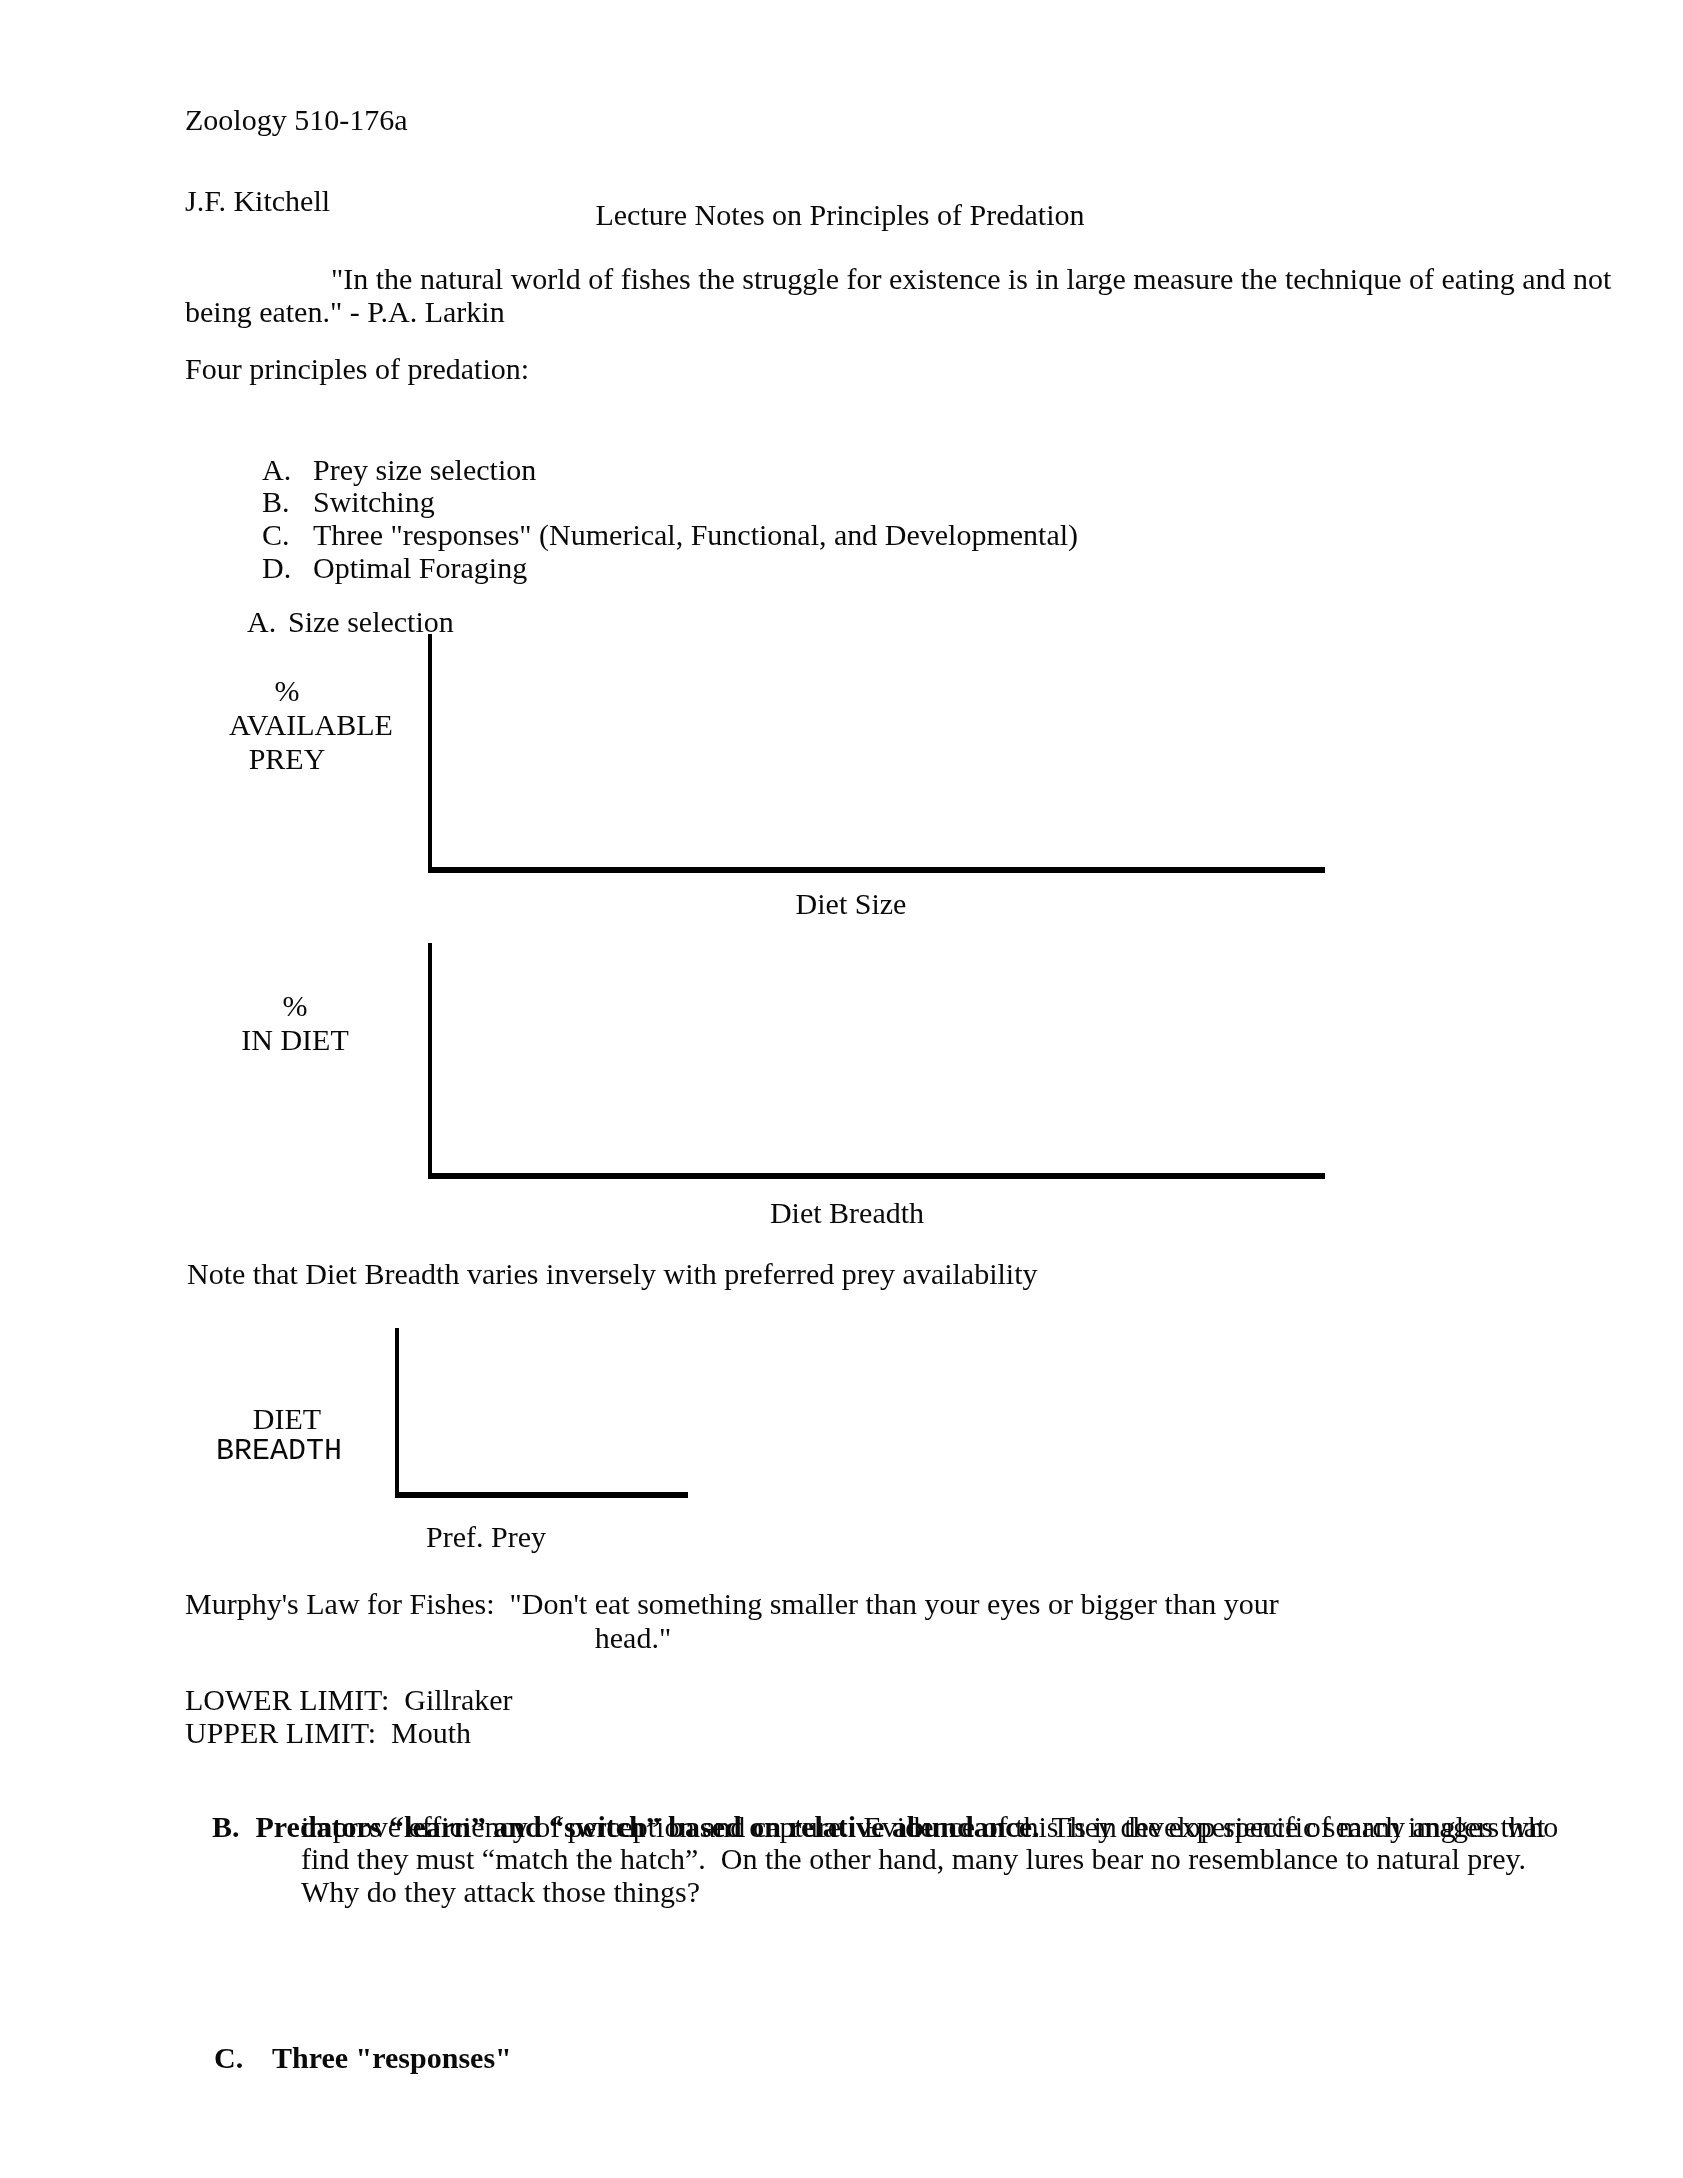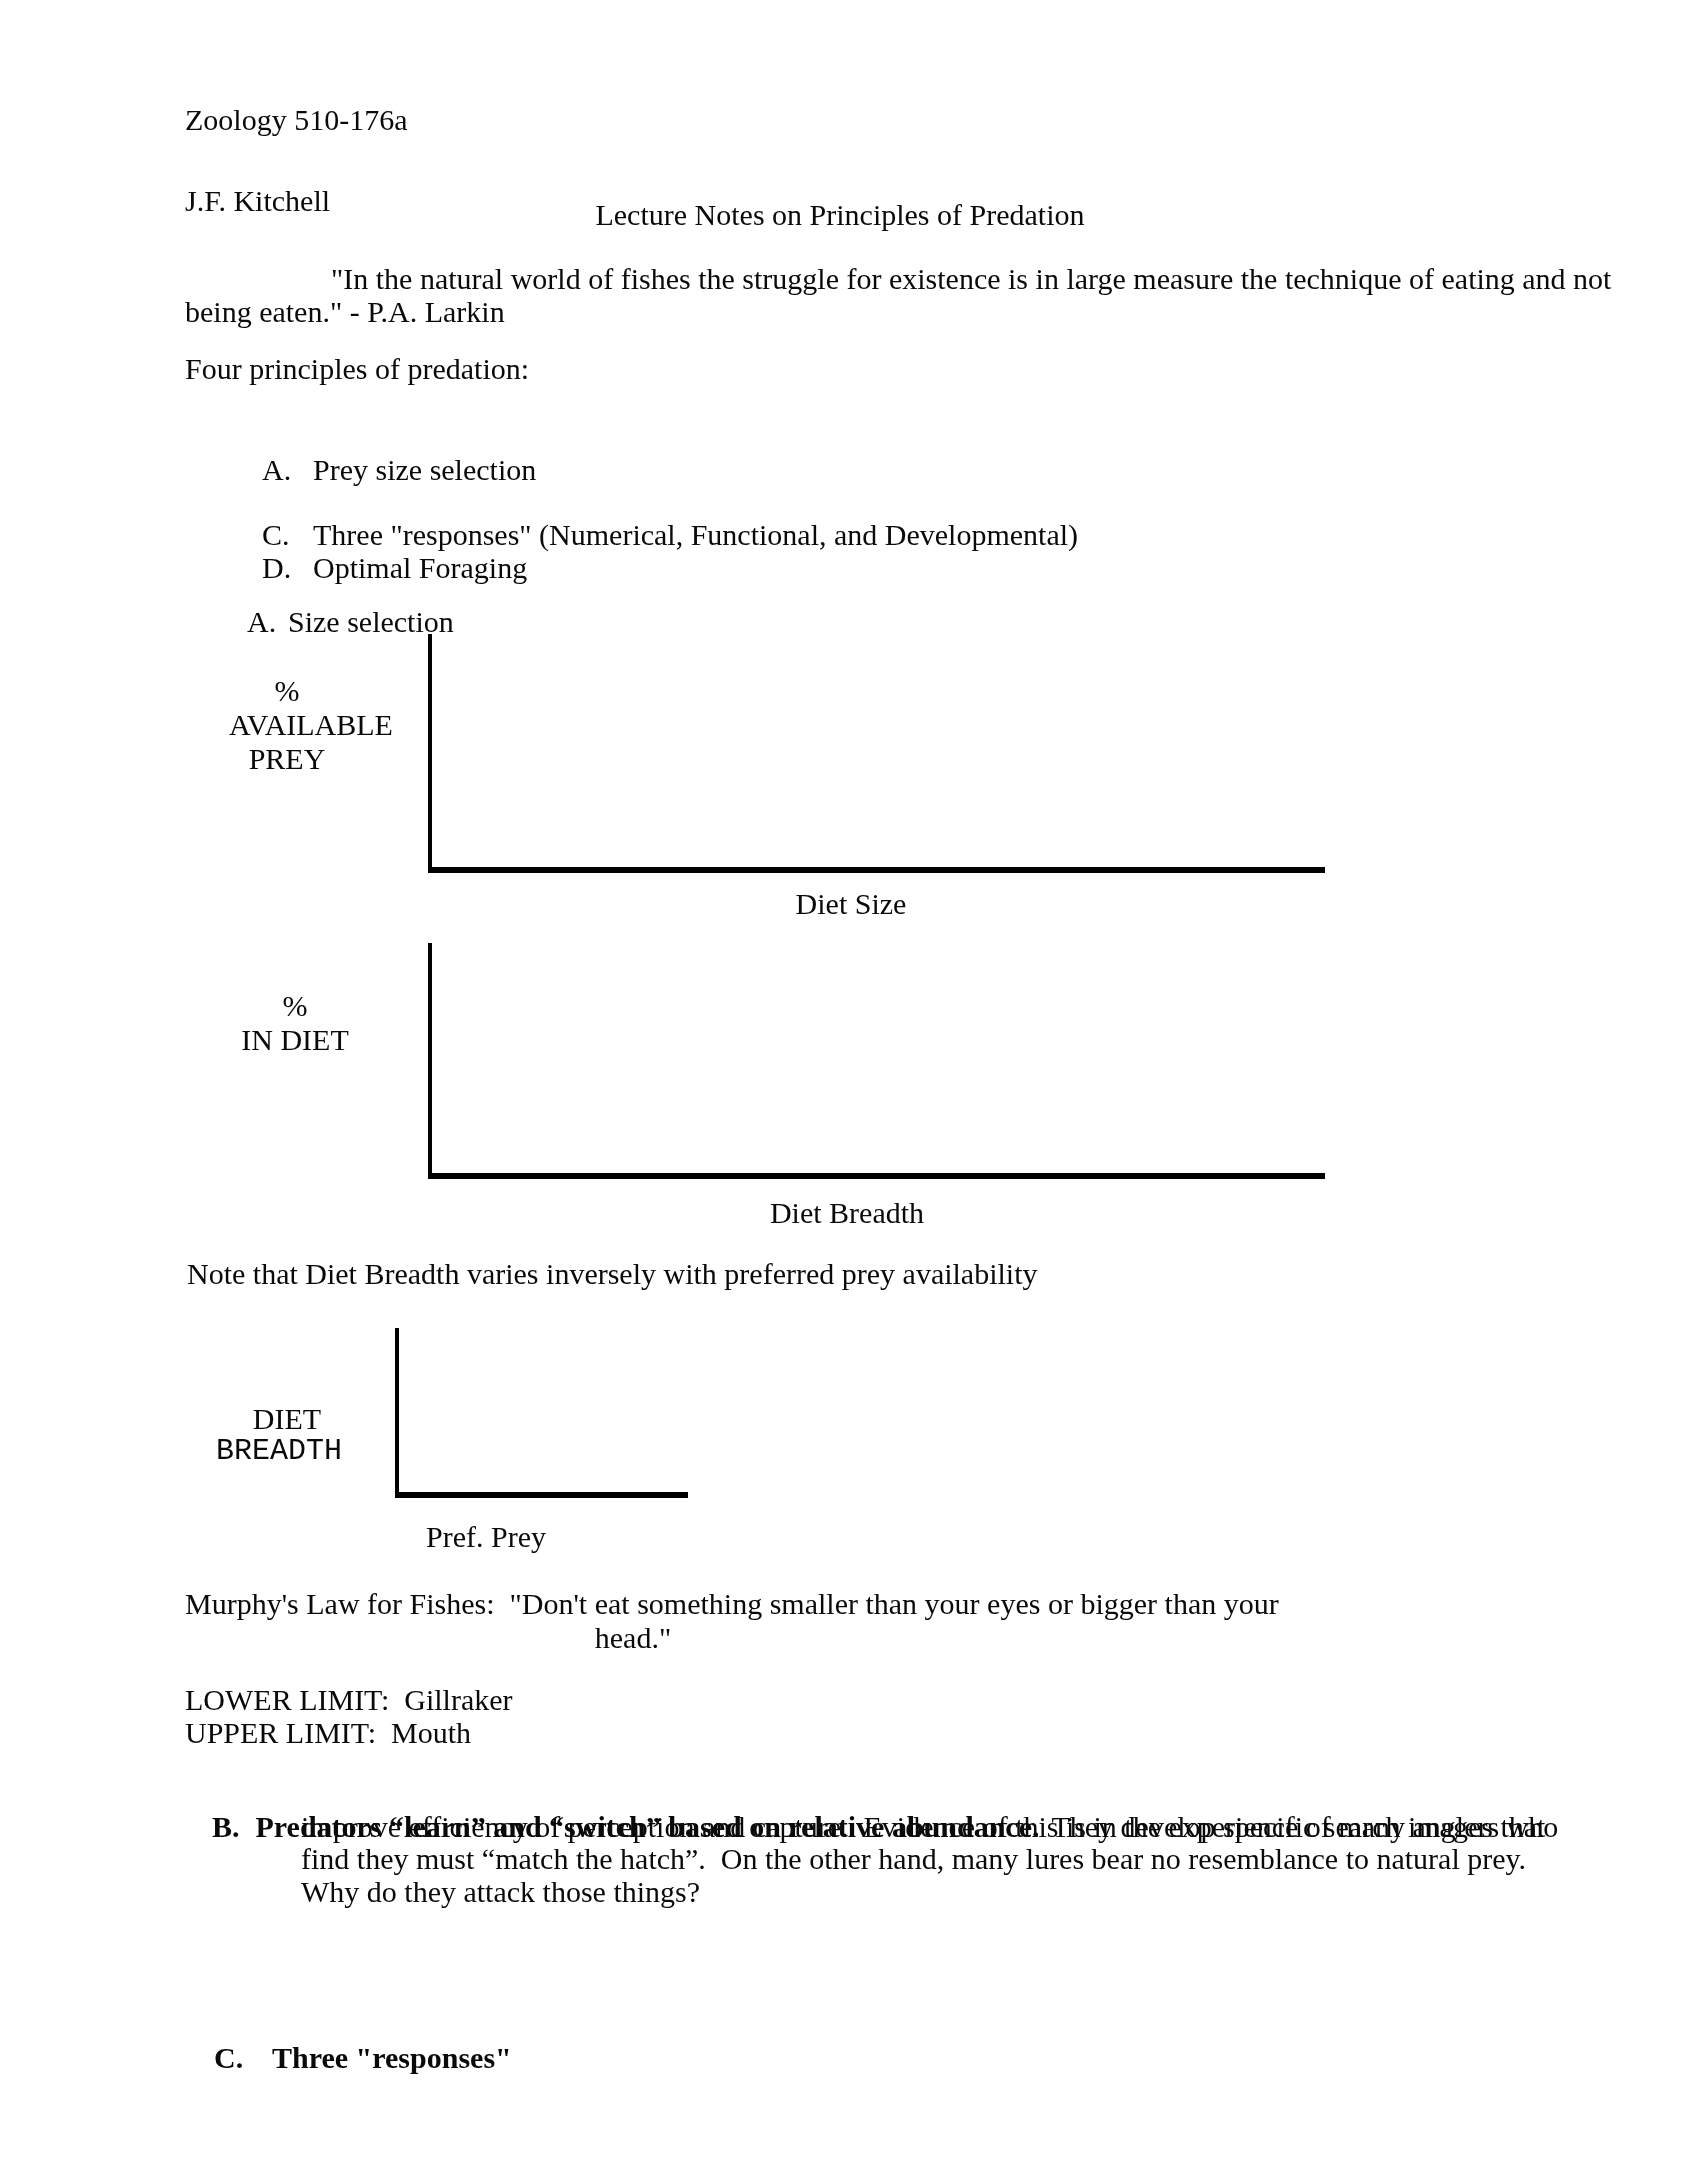--- a/index.html
+++ b/index.html
@@ -78,20 +78,23 @@
   <div class="line center title">Lecture Notes on Principles of Predation</div>
 
   <div class="line quote1">"In the natural world of fishes the struggle for existence is in large measure the technique of eating and not</div>
   <div class="line quote2">being eaten." - P.A. Larkin</div>
 
   <div class="line four">Four principles of predation:</div>
 
   <div class="line li li-0">
     <span class="li-label">A.</span><span>Prey size selection</span>
   </div>
+  <div class="line li li-1">
+    <span class="li-label">B.</span><span>Switching</span>
+  </div>
   <div class="line li li-2">
     <span class="li-label">C.</span><span>Three "responses" (Numerical, Functional, and Developmental)</span>
   </div>
   <div class="line li li-3">
     <span class="li-label">D.</span><span>Optimal Foraging</span>
   </div>
 
   <div class="line secA">
     <span class="secA-label">A.</span><span>Size selection</span>
   </div>

